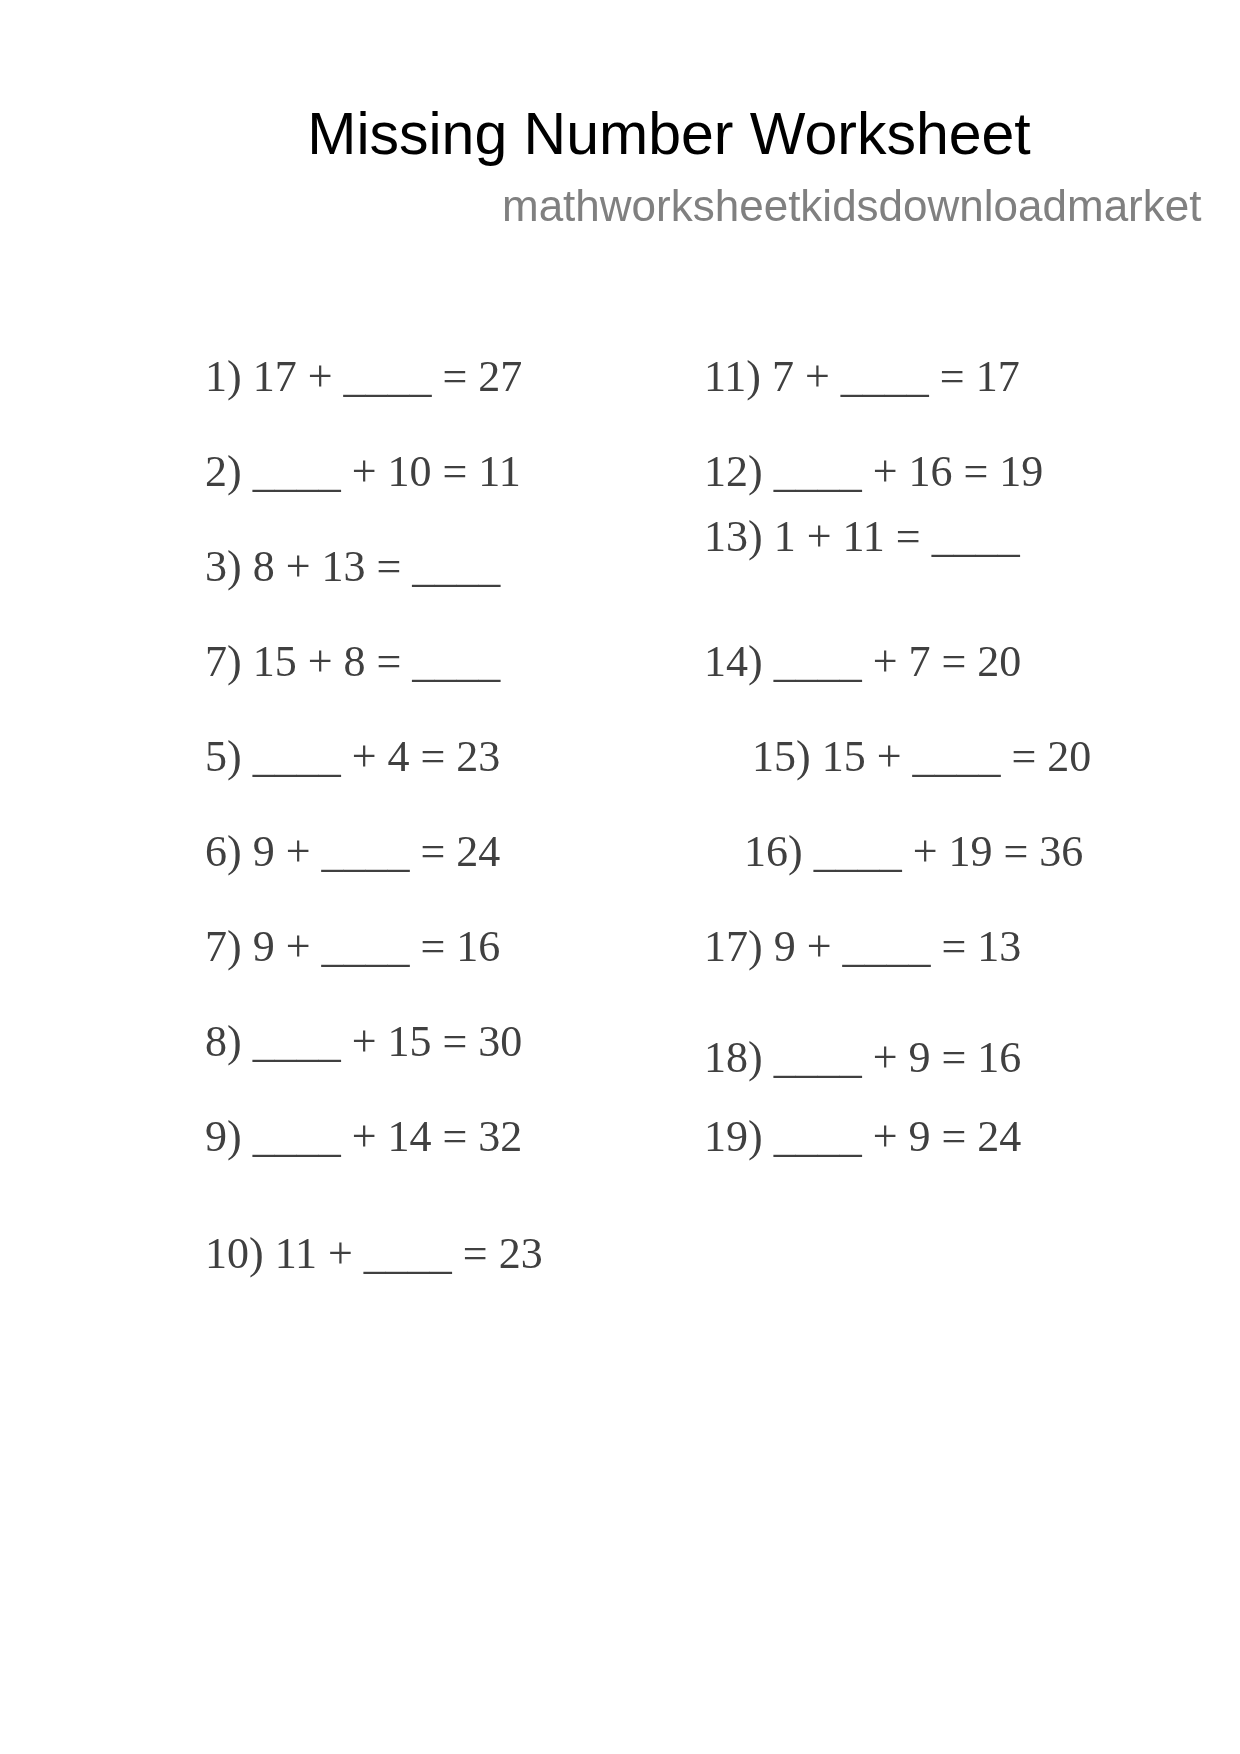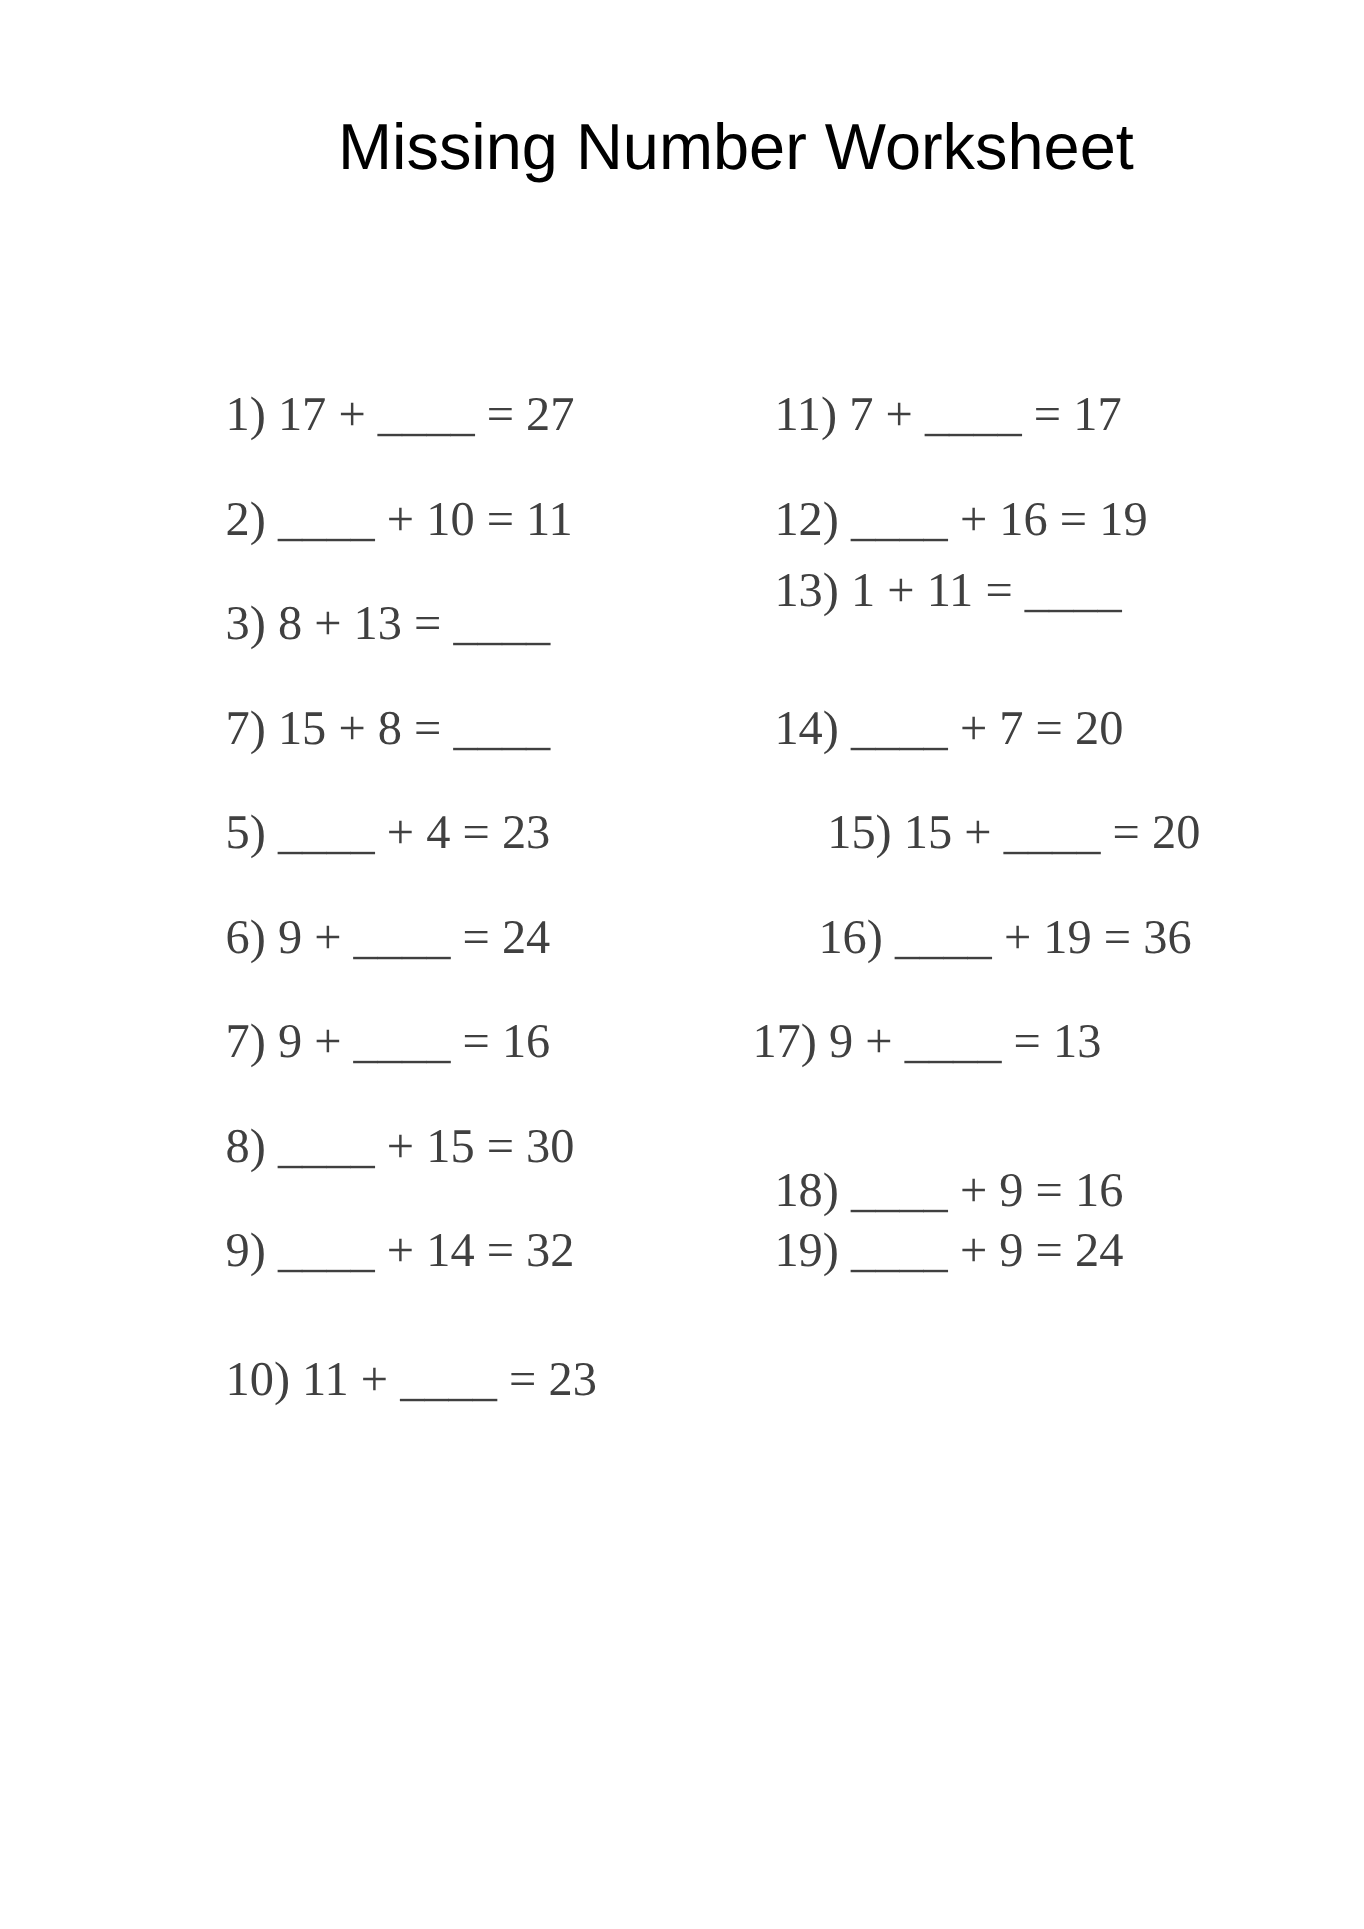--- a/index.html
+++ b/index.html
@@ -20,20 +20,21 @@
       position: absolute;
       font-family: Liberation Serif, serif;
       font-size: 44px; line-height: 44px; color: #404040; white-space: pre;
     }
   </style>
 </head>
 <body>
 
 <div class="page">
   <div class="title">Missing Number Worksheet</div>
+  <div class="subtitle">mathworksheetkidsdownloadmarket</div>
 
   <div>
     <div class="problem" style="left:205px; top:355px;">1) 17 + ____ = 27</div>
     <div class="problem" style="left:205px; top:450px;">2) ____ + 10 = 11</div>
     <div class="problem" style="left:205px; top:545px;">3) 8 + 13 = ____</div>
     <div class="problem" style="left:205px; top:640px;">7) 15 + 8 = ____</div>
     <div class="problem" style="left:205px; top:735px;">5) ____ + 4 = 23</div>
     <div class="problem" style="left:205px; top:830px;">6) 9 + ____ = 24</div>
     <div class="problem" style="left:205px; top:925px;">7) 9 + ____ = 16</div>
     <div class="problem" style="left:205px; top:1020px;">8) ____ + 15 = 30</div>
@@ -41,17 +42,17 @@
     <div class="problem" style="left:205px; top:1210px;margin-top:22px;">10) 11 + ____ = 23</div>
   </div>
 
   <div>
     <div class="problem" style="left:704px; top:355px;">11) 7 + ____ = 17</div>
     <div class="problem" style="left:704px; top:450px;">12) ____ + 16 = 19</div>
     <div class="problem" style="left:704px; top:515px;">13) 1 + 11 = ____</div>
     <div class="problem" style="left:704px; top:640px;">14) ____ + 7 = 20</div>
     <div class="problem" style="left:704px; top:735px;margin-left:48px;">15) 15 + ____ = 20</div>
     <div class="problem" style="left:704px; top:830px;margin-left:40px;">16) ____ + 19 = 36</div>
-    <div class="problem" style="left:684px; top:925px;">17) 9 + ____ = 13</div>
-    <div class="problem" style="left:704px; top:1060px;">18) ____ + 9 = 16</div>
+    <div class="problem" style="left:704px; top:925px;">17) 9 + ____ = 13</div>
+    <div class="problem" style="left:704px; top:1036px;">18) ____ + 9 = 16</div>
     <div class="problem" style="left:704px; top:1115px;">19) ____ + 9 = 24</div>
   </div>
 </div>
 
 </body></html>

